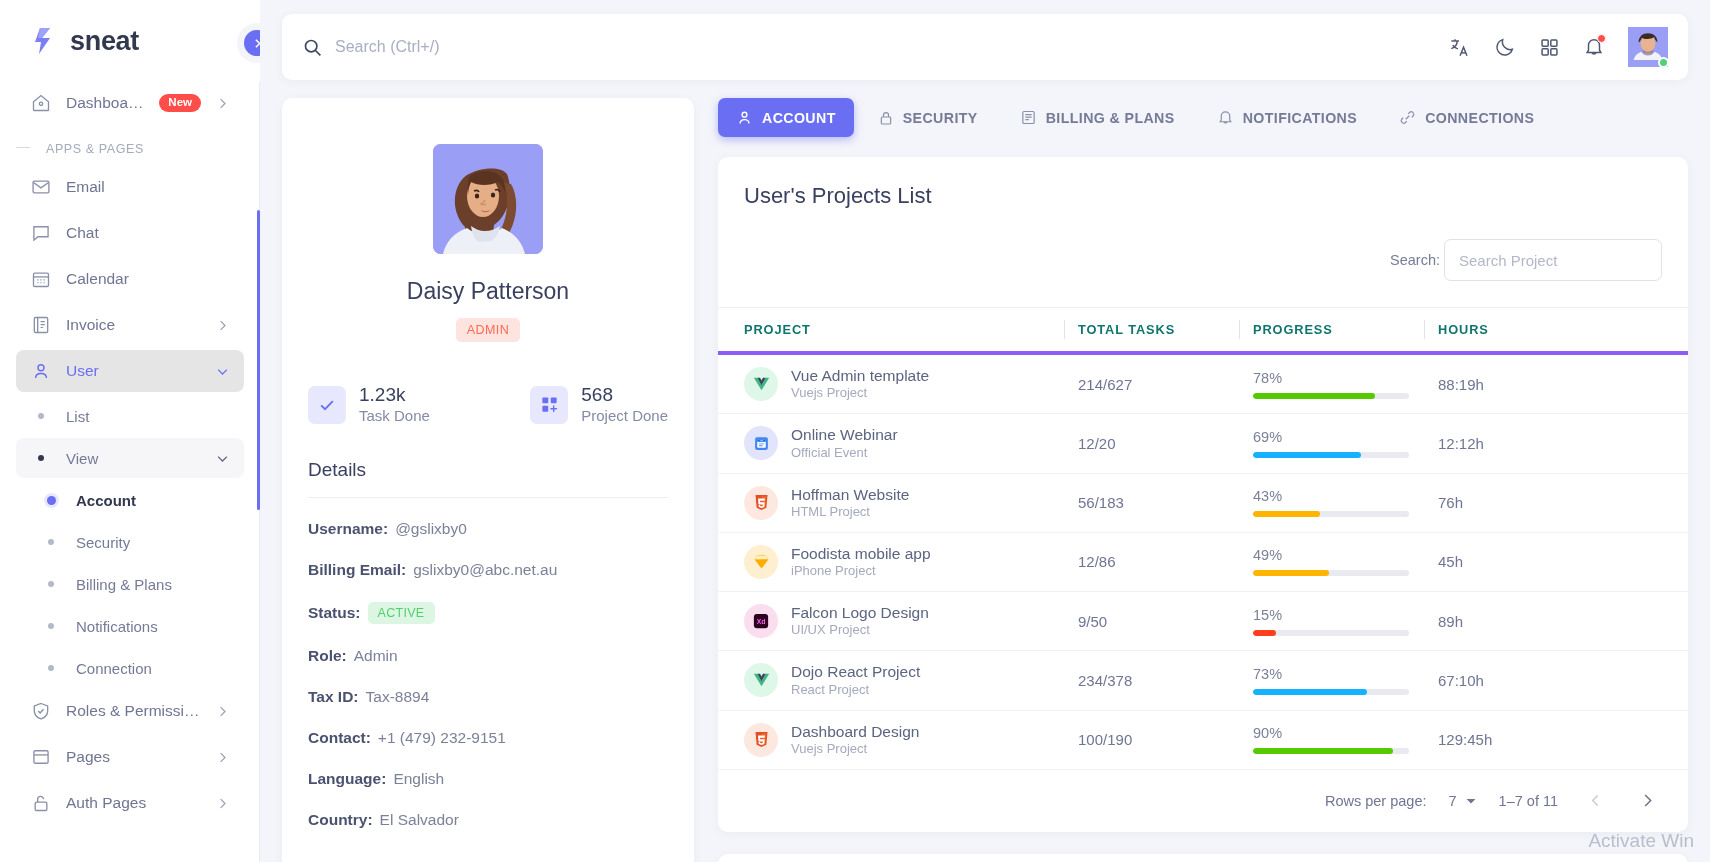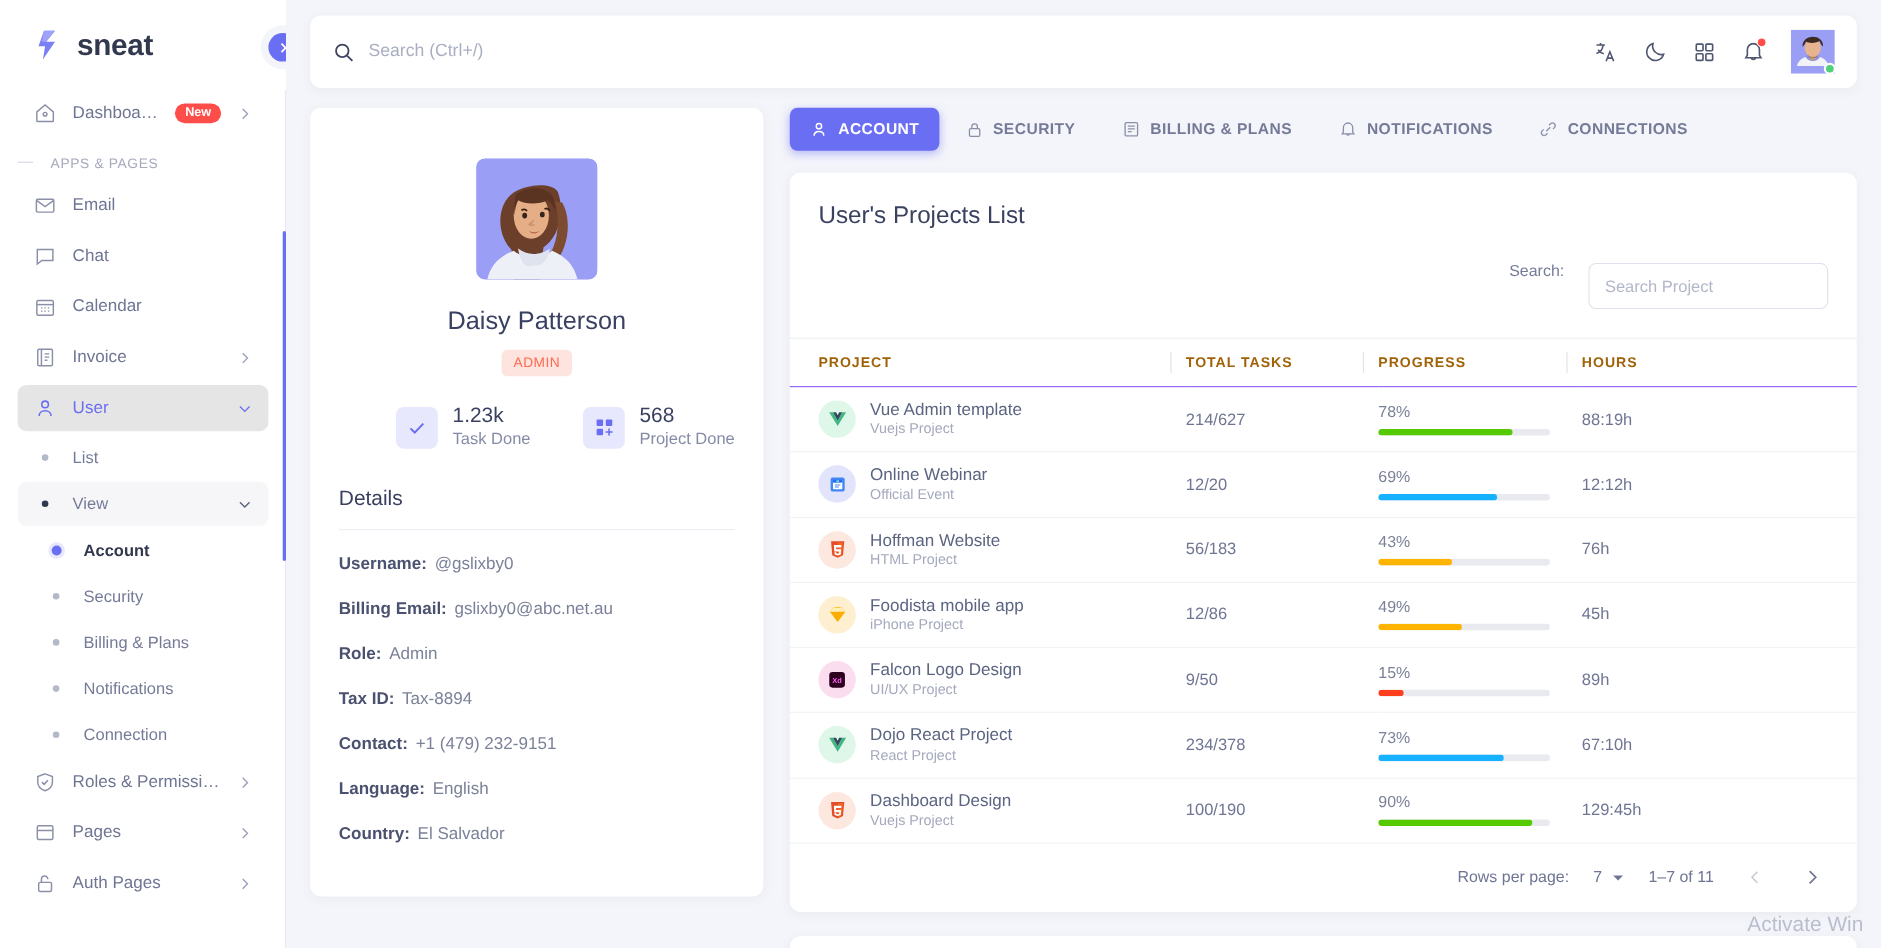--- a/index.html
+++ b/index.html
@@ -131,21 +131,21 @@
   }
   .profile-name {
     text-align: center; font-size: 23px; color: #3a4060; font-weight: normal;
     margin-top: 24px;
   }
   .role-chip {
     display: block; width: fit-content; margin: 13px auto 0;
     background: #fde4de; color: #ff6a53; font-size: 12.5px; letter-spacing: .4px;
     padding: 5px 11px; border-radius: 5px;
   }
-  .stats { display: flex; justify-content: flex-end; gap: 48px; margin-top: 26px; }
+  .stats { display: flex; justify-content: space-between; gap: 48px; margin-top: 42px; }
   .stat { display: flex; align-items: center; gap: 13px; }
   .stat-ic {
     width: 38px; height: 38px; border-radius: 7px; background: #e7e7fd;
     display: flex; align-items: center; justify-content: center; color: #6a6ef2;
   }
   .stat-num { font-size: 19px; color: #3a4060; line-height: 1.15; }
   .stat-lbl { font-size: 15px; color: #858ba6; line-height: 1.3; }
 
   .details-head {
     font-size: 19px; color: #3a4060; padding: 34px 0 16px;
@@ -166,36 +166,36 @@
     display: flex; align-items: center; gap: 9px;
     padding: 11px 18px; border-radius: 7px; cursor: pointer;
     font-size: 14.2px; font-weight: bold; letter-spacing: .4px;
     color: #757b97;
   }
   .tab.on { background: #6a6ef2; color: #fff; box-shadow: 0 3px 9px rgba(106,110,242,.45); }
 
   
   .pj-title { font-size: 22px; color: #3a4060; padding: 26px 26px 0; }
   .pj-searchrow {
-    display: flex; justify-content: flex-end; align-items: flex-start; gap: 22px;
+    display: flex; justify-content: flex-end; align-items: center; gap: 4px;
     padding: 30px 26px 26px;
   }
   .pj-searchlbl { font-size: 14.5px; color: #767c98; }
   .pj-search {
     width: 218px; height: 42px; border: 1px solid #dfe2eb; border-radius: 7px;
     padding: 0 14px; font-size: 15px; color: #5b6481; outline: none;
     font-family: "Liberation Sans", sans-serif; background: #fff;
   }
   .pj-search::placeholder { color: #b2b7c8; }
 
   table.pj { width: 100%; border-collapse: collapse; }
   table.pj thead th {
-    font-size: 12.8px; letter-spacing: .9px; color: #a16207; font-weight: bold;
+    font-size: 12.8px; letter-spacing: .9px; color: #0f766e; font-weight: bold;
     text-align: left; padding: 14px 0; border-top: 1px solid #eceef3;
-    border-bottom: 1px solid #8b5cf6; position: relative;
+    border-bottom: 4px solid #8b5cf6; position: relative;
   }
   table.pj thead th.div::before {
     content: ""; position: absolute; left: -14px; top: 12px; bottom: 12px;
     width: 1px; background: #dfe2eb;
   }
   .c1 { width: 360px; padding-left: 26px !important; }
   .c2 { width: 175px; }
   .c3 { width: 185px; }
   .c4 { width: auto; }
   table.pj tbody td {
@@ -555,20 +555,24 @@
 
           <div class="details-head">Details</div>
           <div class="det-list">
             <div class="det-row">
               <span class="det-k">Username:</span>
               <span class="det-v">@gslixby0</span>
             </div>
             <div class="det-row">
               <span class="det-k">Billing Email:</span>
               <span class="det-v">gslixby0@abc.net.au</span>
+            </div>
+            <div class="det-row">
+              <span class="det-k">Status:</span>
+              <span class="chip-active">ACTIVE</span>
             </div>
             <div class="det-row">
               <span class="det-k">Role:</span>
               <span class="det-v">Admin</span>
             </div>
             <div class="det-row">
               <span class="det-k">Tax ID:</span>
               <span class="det-v">Tax-8894</span>
             </div>
             <div class="det-row">

